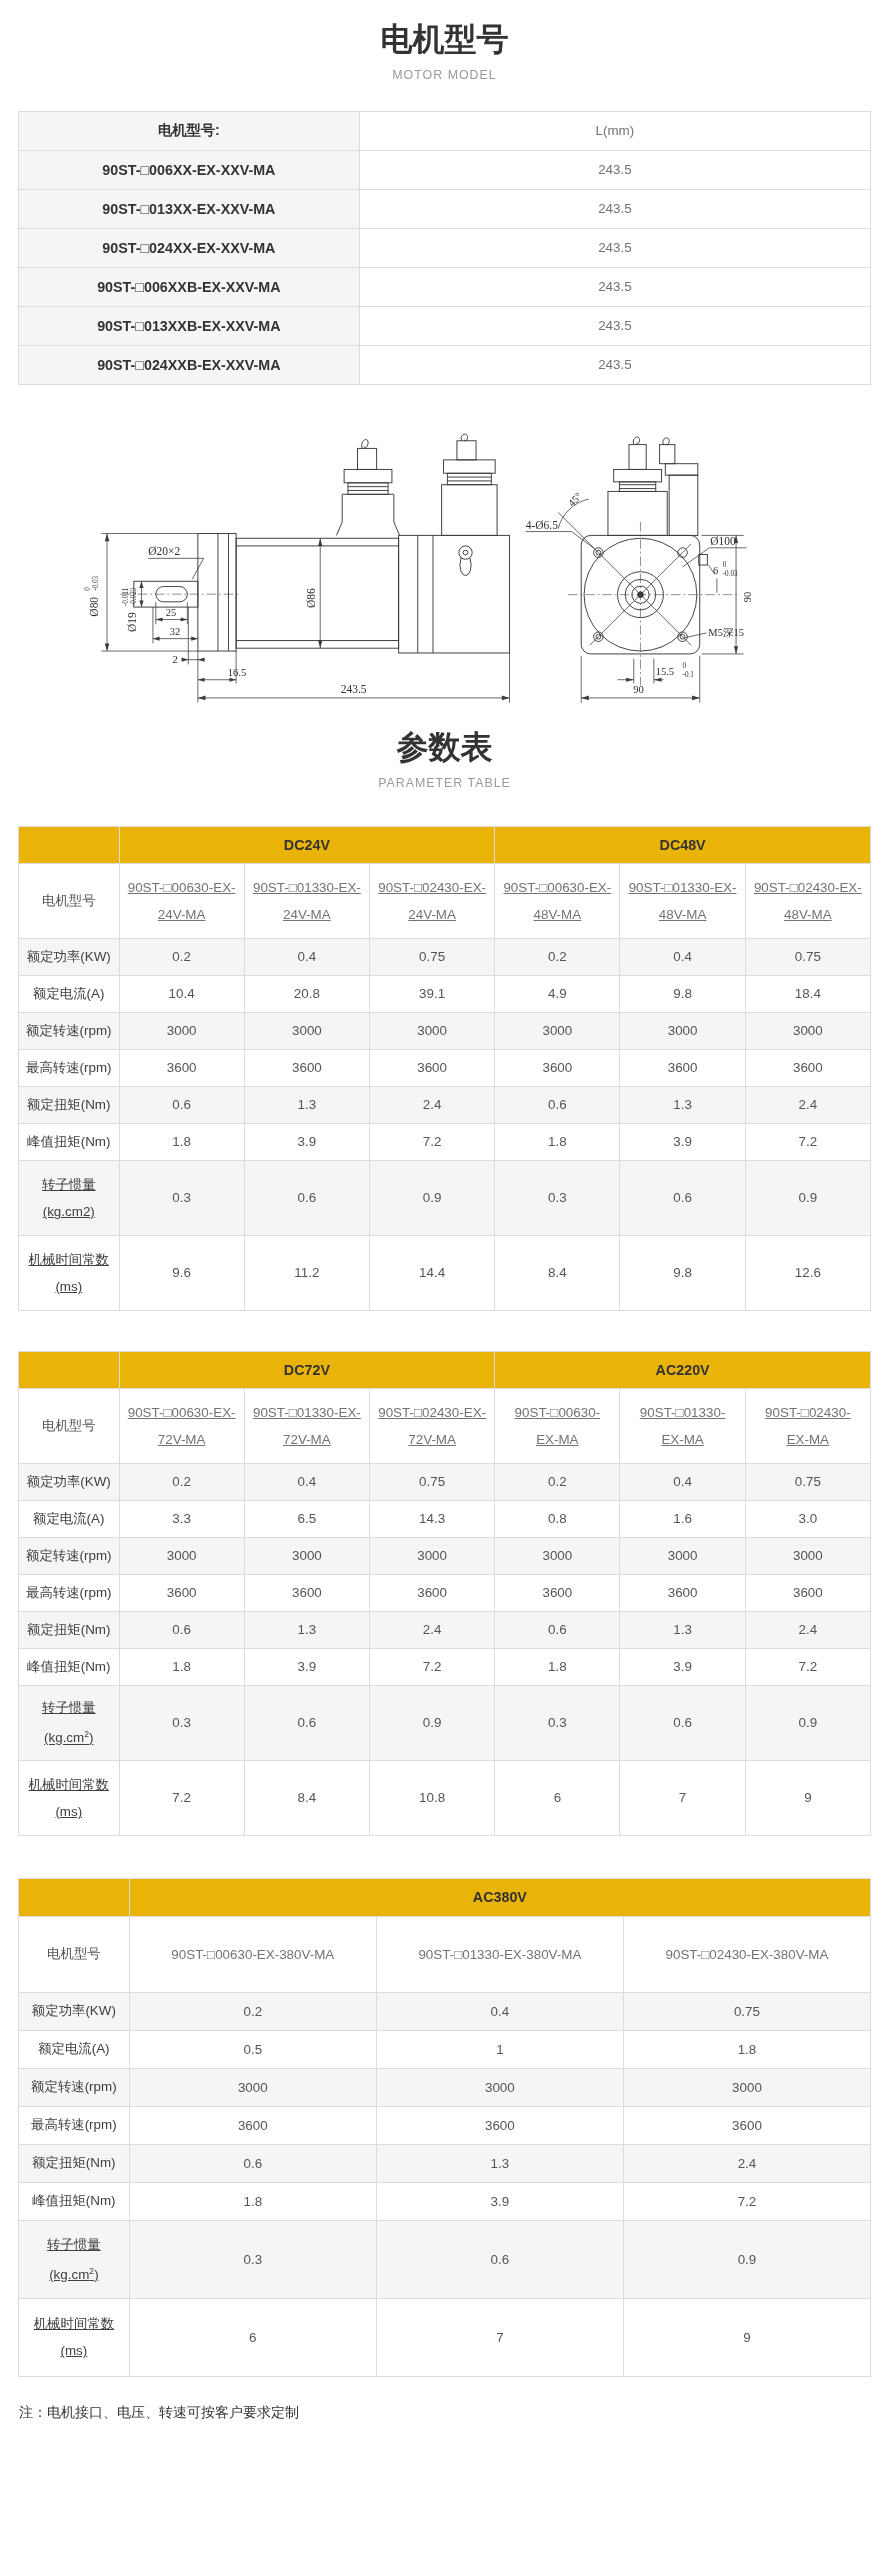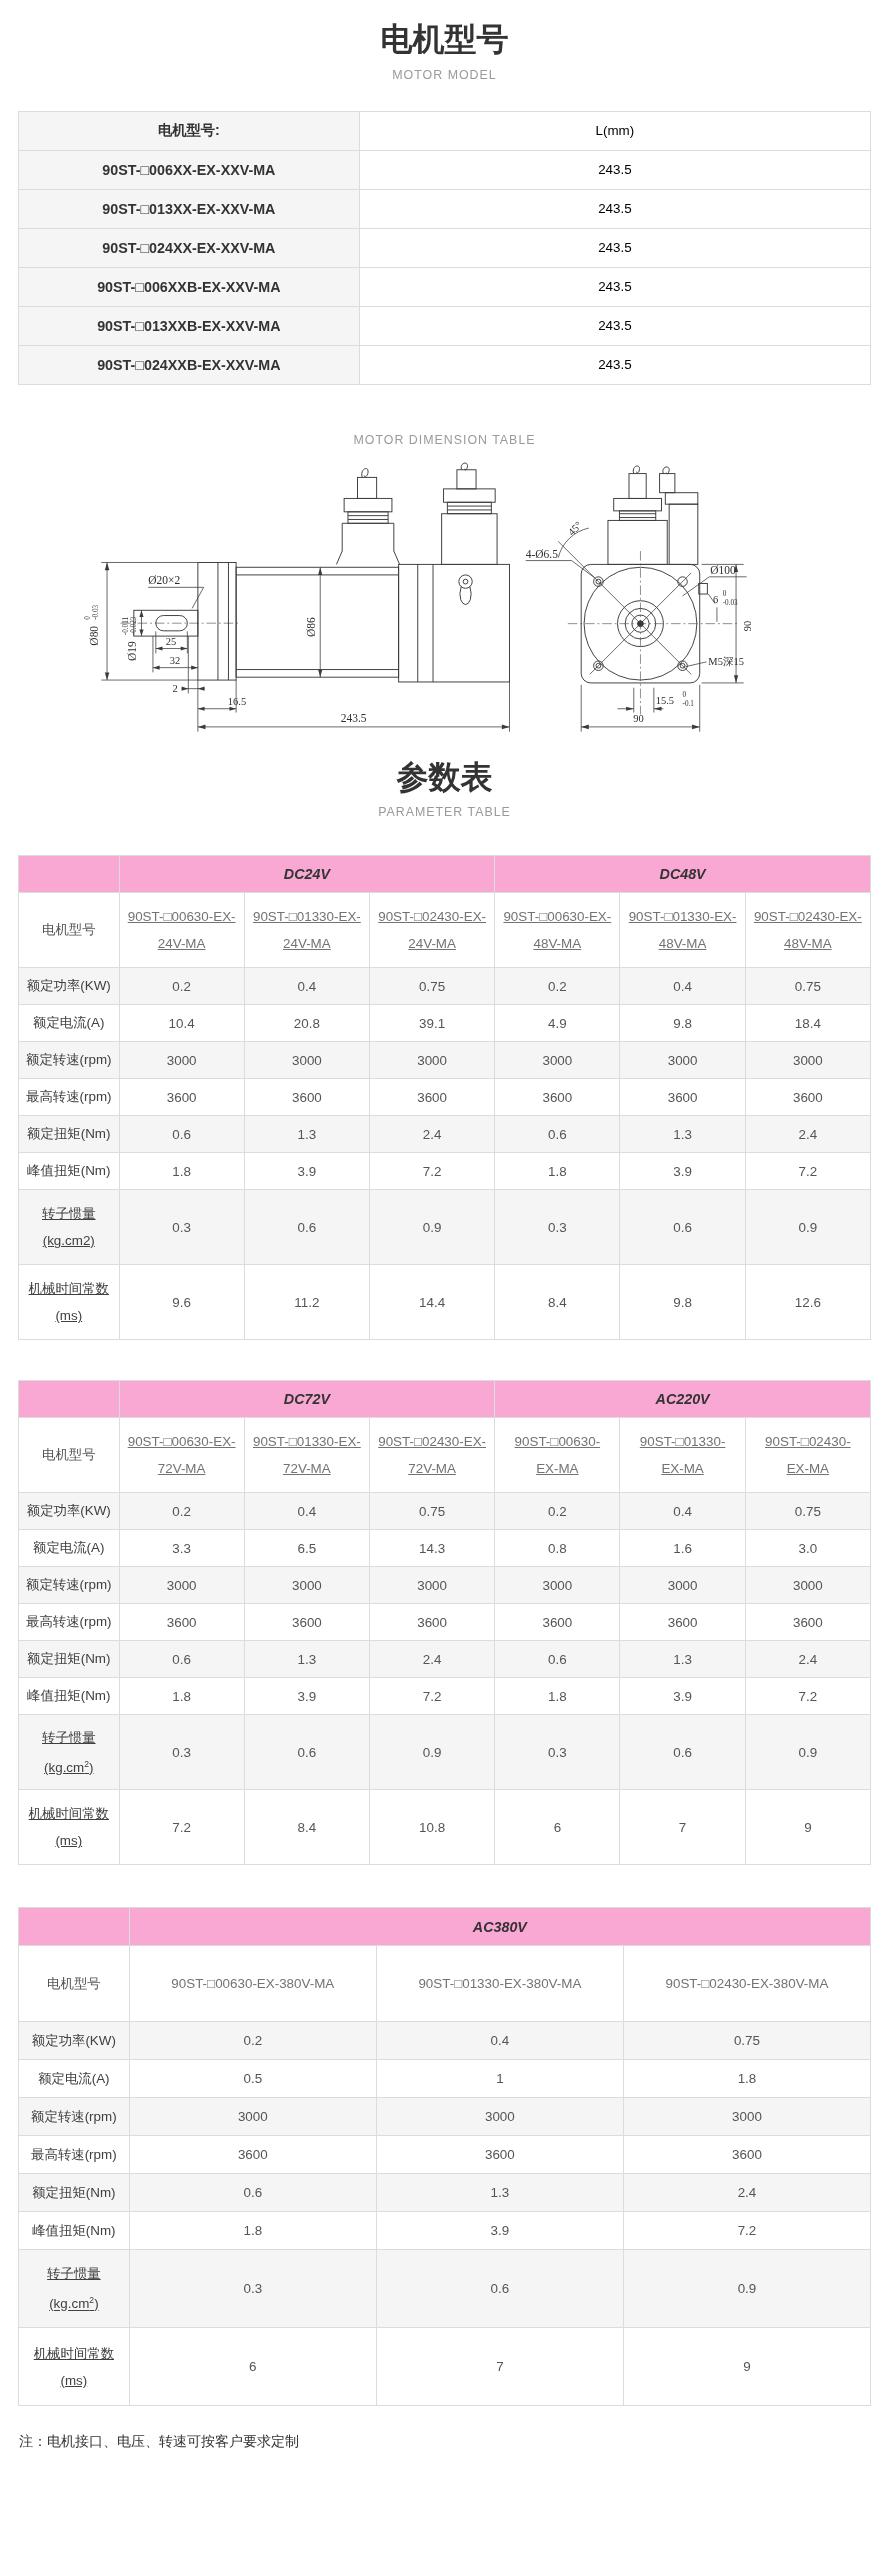--- a/index.html
+++ b/index.html
@@ -8,26 +8,26 @@
   .sec-sub{margin:8.6px 0 0 0;text-align:center;font-size:12.4px;color:#9a9a9a;letter-spacing:1px;}
   #sec1{padding-top:19px;}
   #sec2{margin-top:48px;}
   #sec3{margin-top:3.8px;}
   table{border-collapse:collapse;width:853px;margin:0 auto;table-layout:fixed;}
   td{border:1px solid #dcdcdc;text-align:center;vertical-align:middle;padding:0 3.8px;overflow:hidden;}
   
   .mt{margin-top:29px;}
   .mt tr{height:39px;}
   .mt td.lbl{background:#f5f5f5;font-weight:700;color:#333;font-size:14.3px;}
-  .mt td.val{color:#000000;font-size:13.4px;}
+  .mt td.val{color:#737373;font-size:13.4px;}
   
   .pt tr{height:37px;}
   .pt3 tr{height:38px;}
   .pt td{font-size:13.4px;color:#555;}
-  .pt tr.vhead td{background:#f9a8d4;font-weight:700;color:#333;font-size:14.3px;font-style:italic;}
+  .pt tr.vhead td{background:#eab308;font-weight:700;color:#333;font-size:14.3px;}
   .pt tr.mhead{height:75px;}
   .pt3 tr.mhead{height:76px;}
   .pt tr.mhead td{color:#737373;font-weight:400;}
   .pt tr.mhead td.rl{color:#555;}
   .pt tr.tall{height:75px;}
   .pt3 tr.tall{height:78px;}
   .pt td.rl{color:#404040;}
   .pt tr.g td{background:#f5f5f5;}
   .pt .l2line{line-height:27px;text-decoration:underline;}
   .pt sup{font-size:8.6px;}
@@ -79,21 +79,20 @@
     <td class="val">243.5</td>
   </tr>
   <tr>
     <td class="lbl">90ST-□024XXB-EX-XXV-MA</td>
     <td class="val">243.5</td>
   </tr>
 </tbody>
   </table>
 
 <div id="sec2">
-  <div class="sec-sub">MOTOR DIMENSION TABLE</div>
 </div>
 
 <div id="drawwrap">
 <svg width="889" height="287" viewBox="0 0 930 300">
 
   <g stroke="#3b3b3b" stroke-width="1" fill="none">
     <line x1="126" y1="168.5" x2="252" y2="168.5" stroke-width="0.6" stroke-dasharray="10 3 2 3"></line>
     <rect x="140" y="155" width="67" height="27"></rect>
     <rect x="163" y="160.5" width="33" height="16" rx="8"></rect>
     <rect x="207" y="105" width="40" height="123"></rect>

